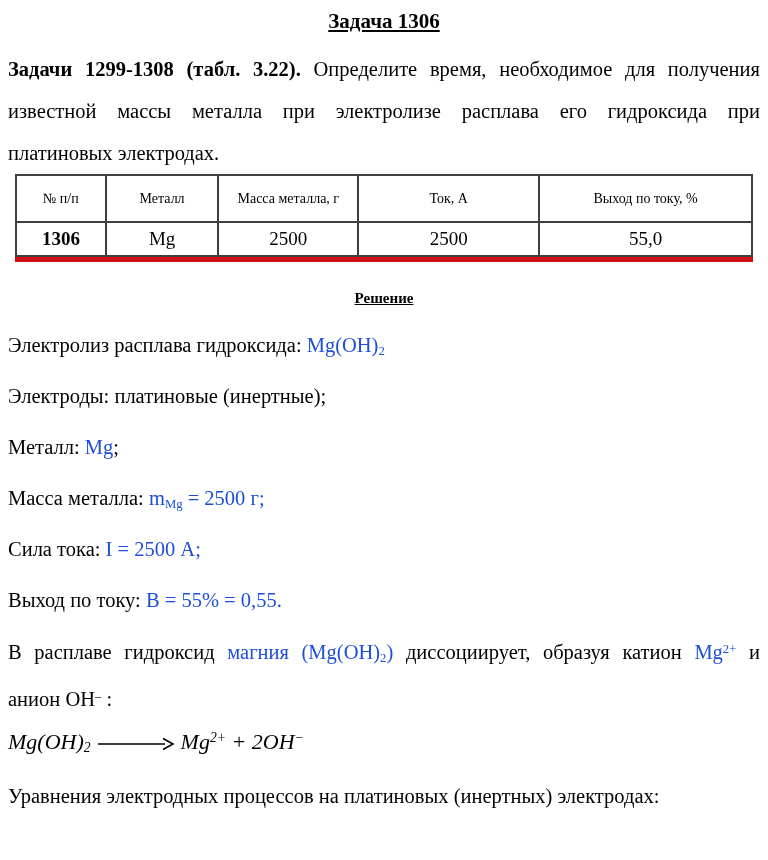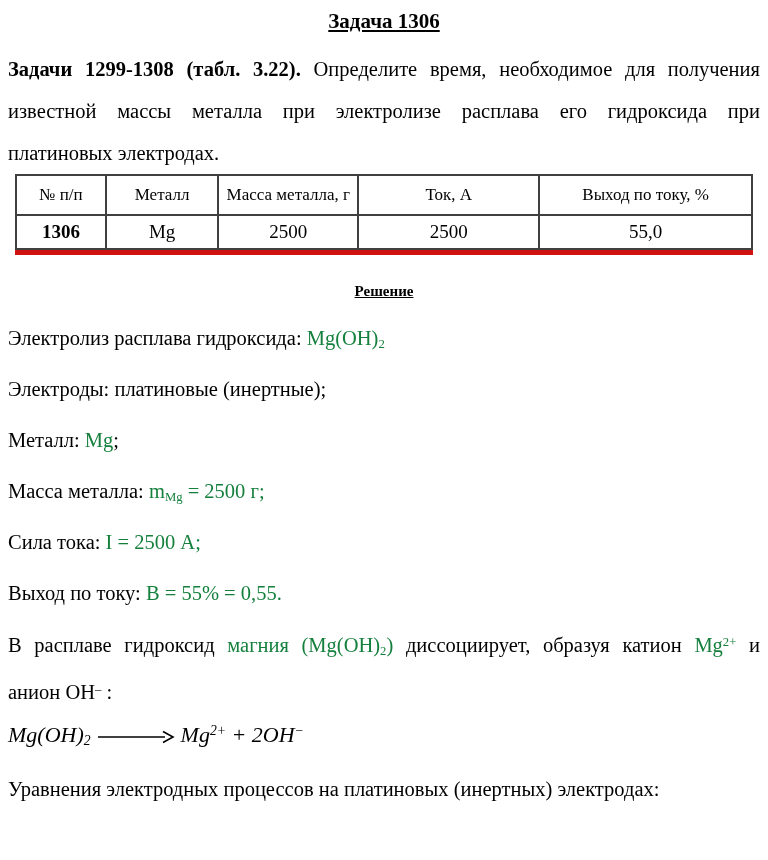--- a/index.html
+++ b/index.html
@@ -41,39 +41,39 @@
     border-collapse: collapse;
     table-layout: fixed;
   }
   table.data-table td {
     border: 2px solid #404040;
     text-align: center;
     vertical-align: middle;
     padding: 2px 4px;
     box-sizing: border-box;
   }
-  tr.hdr td { height: 40px; font-size: 17px; }
+  tr.hdr td { height: 47px; font-size: 14px; }
   tr.body-row td { height: 34px; font-size: 19px; }
   .row-id { font-weight: bold; }
   .red-bar { height: 5px; margin-top: 0px; }
 
   .solution-heading {
     margin: 28px 0 0 0;
     text-align: center;
     font-size: 15px;
     font-weight: bold;
     text-decoration: underline;
   }
 
   .sline {
     margin: 25px 0 0 0;
     font-size: 20.5px;
     line-height: 26px;
   }
-  .red { color: #15803d; }
+  .red { color: #1d4ed8; }
 
   sub.small { font-size: 0.62em; vertical-align: -0.22em; line-height: 0; }
   sup.small { font-size: 0.62em; vertical-align: 0.5em; line-height: 0; }
 
   .dissoc {
     margin: 16px 0 0 0;
     font-size: 20.5px;
     line-height: 47px;
   }
 

